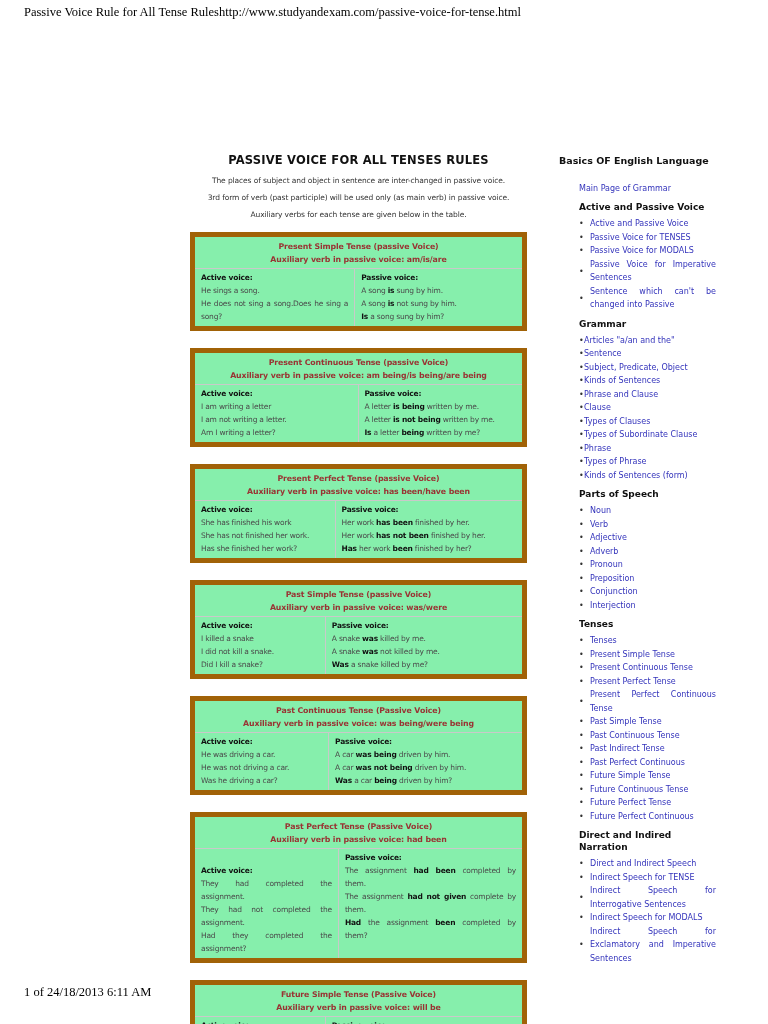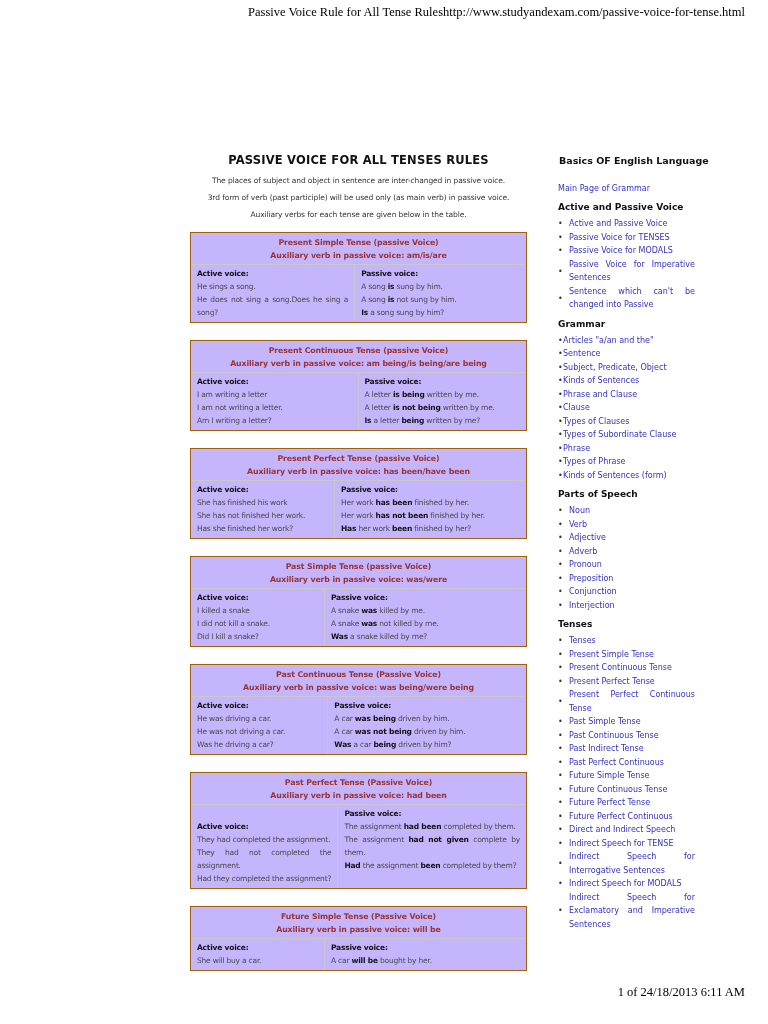--- a/index.html
+++ b/index.html
@@ -3,55 +3,55 @@
 <meta charset="utf-8">
 <style>
   :root { --accent:#993333; --link:#3333bb; }
   * { box-sizing: border-box; }
   html,body { margin:0; padding:0; background:#fff; }
   .page { position:relative; width:768px; height:1024px; background:#fff; overflow:hidden;
           font-family:"DejaVu Sans", sans-serif; color:#333; }
 
   
   .print-header, .print-footer { position:absolute; left:24px; right:23px; display:flex;
-     justify-content:flex-end; font-family:"Liberation Serif", serif; font-size:12.5px; color:#000; }
+     justify-content:flex-start; font-family:"Liberation Serif", serif; font-size:12.5px; color:#000; }
   .print-header { top:5px; }
   .print-footer { bottom:24px; }
 
   
   .navbar { position:absolute; top:121px; left:67px; display:flex; }
   .nav-cell { border:1px solid #b3b3ab; border-left:none; padding:6px 5px; font-size:7.5px;
      font-weight:bold; color:#111; white-space:nowrap; cursor:pointer; background:#fff; }
   .nav-cell:first-child { border-left:1px solid #b3b3ab; }
 
   
   .content { position:absolute; top:153px; left:190px; width:337px; }
   .content-title { font-size:11.5px; font-weight:bold; text-align:center; color:#111;
      letter-spacing:0.2px; margin:0 0 5px 0; }
   .intro p { margin:0; font-size:7.5px; letter-spacing:-0.1px; line-height:17px; color:#333;text-align:center; }
 
-  .tense-table { border:1px solid #a16207; margin-top:17px; background:#c4b5fd; }
+  .tense-table { border:5px solid #a16207; margin-top:17px; background:#86efac; }
   .tense-table.first { margin-top:9px; }
   .tbl-title { padding:3px 4px 2px; border-bottom:1px solid #c9c9c9; text-align:center; }
   .tbl-title div { font-size:7.8px; font-weight:bold; color:var(--accent); line-height:13px; letter-spacing:-0.1px; }
   .tbl-body { display:flex; align-items:stretch; }
   .col { padding:2px 6px 3px; }
   .col.left { border-right:1px solid #c9c9c9; }
   .col.right { flex:1; }
   .col p { margin:0; font-size:7.5px; letter-spacing:-0.2px; line-height:13px; color:#4a4a4a;
      text-align:justify; }
   .col p b { color:#111; }
   
   .tbl-0 .left{width:49%} .tbl-1 .left{width:50%} .tbl-2 .left{width:43%}
   .tbl-3 .left{width:40%} .tbl-4 .left{width:41%} .tbl-5 .left{width:44%} .tbl-6 .left{width:40%}
 
   
   .sidebar { position:absolute; top:153px; left:551px; width:170px; }
   .sb-heading { font-size:9.5px; font-weight:bold; color:#111; margin:2px 0 16px 8px; }
-  .sb-inner { margin-left:7px; width:140px; }
+  .sb-inner { margin-left:28px; width:140px; }
   .sb-toplink { font-size:8px; color:var(--link); line-height:13px; margin-bottom:2px; cursor:pointer; }
   .sb-sec-heading { font-size:9px; font-weight:bold; color:#111; line-height:12px; margin:6px 0 4px 0; }
   .sb-list { margin:0; padding:0; list-style:none; }
   .sb-list li { display:flex; align-items:center; margin:0; }
   .sb-list .blt { width:11px; flex:none; font-size:8px; color:#333; }
   .sb-list .txt { width:126px; font-size:8px; line-height:13.5px; color:var(--link);
      text-align:justify; cursor:pointer; }
   .sb-list.tight .blt { width:5px; }
   .sb-list.tight .txt { width:132px; }
 </style>
@@ -371,20 +371,21 @@
             </li>
             <li>
               <span class="blt">•</span>
               <span class="txt">Future Perfect Tense</span>
             </li>
             <li>
               <span class="blt">•</span>
               <span class="txt">Future Perfect Continuous</span>
             </li>
           </ul>
+          <div class="sb-sec-heading">Direct and Indired Narration</div>
           <ul class="sb-list">
             <li>
               <span class="blt">•</span>
               <span class="txt">Direct and Indirect Speech</span>
             </li>
             <li>
               <span class="blt">•</span>
               <span class="txt">Indirect Speech for TENSE</span>
             </li>
             <li>

